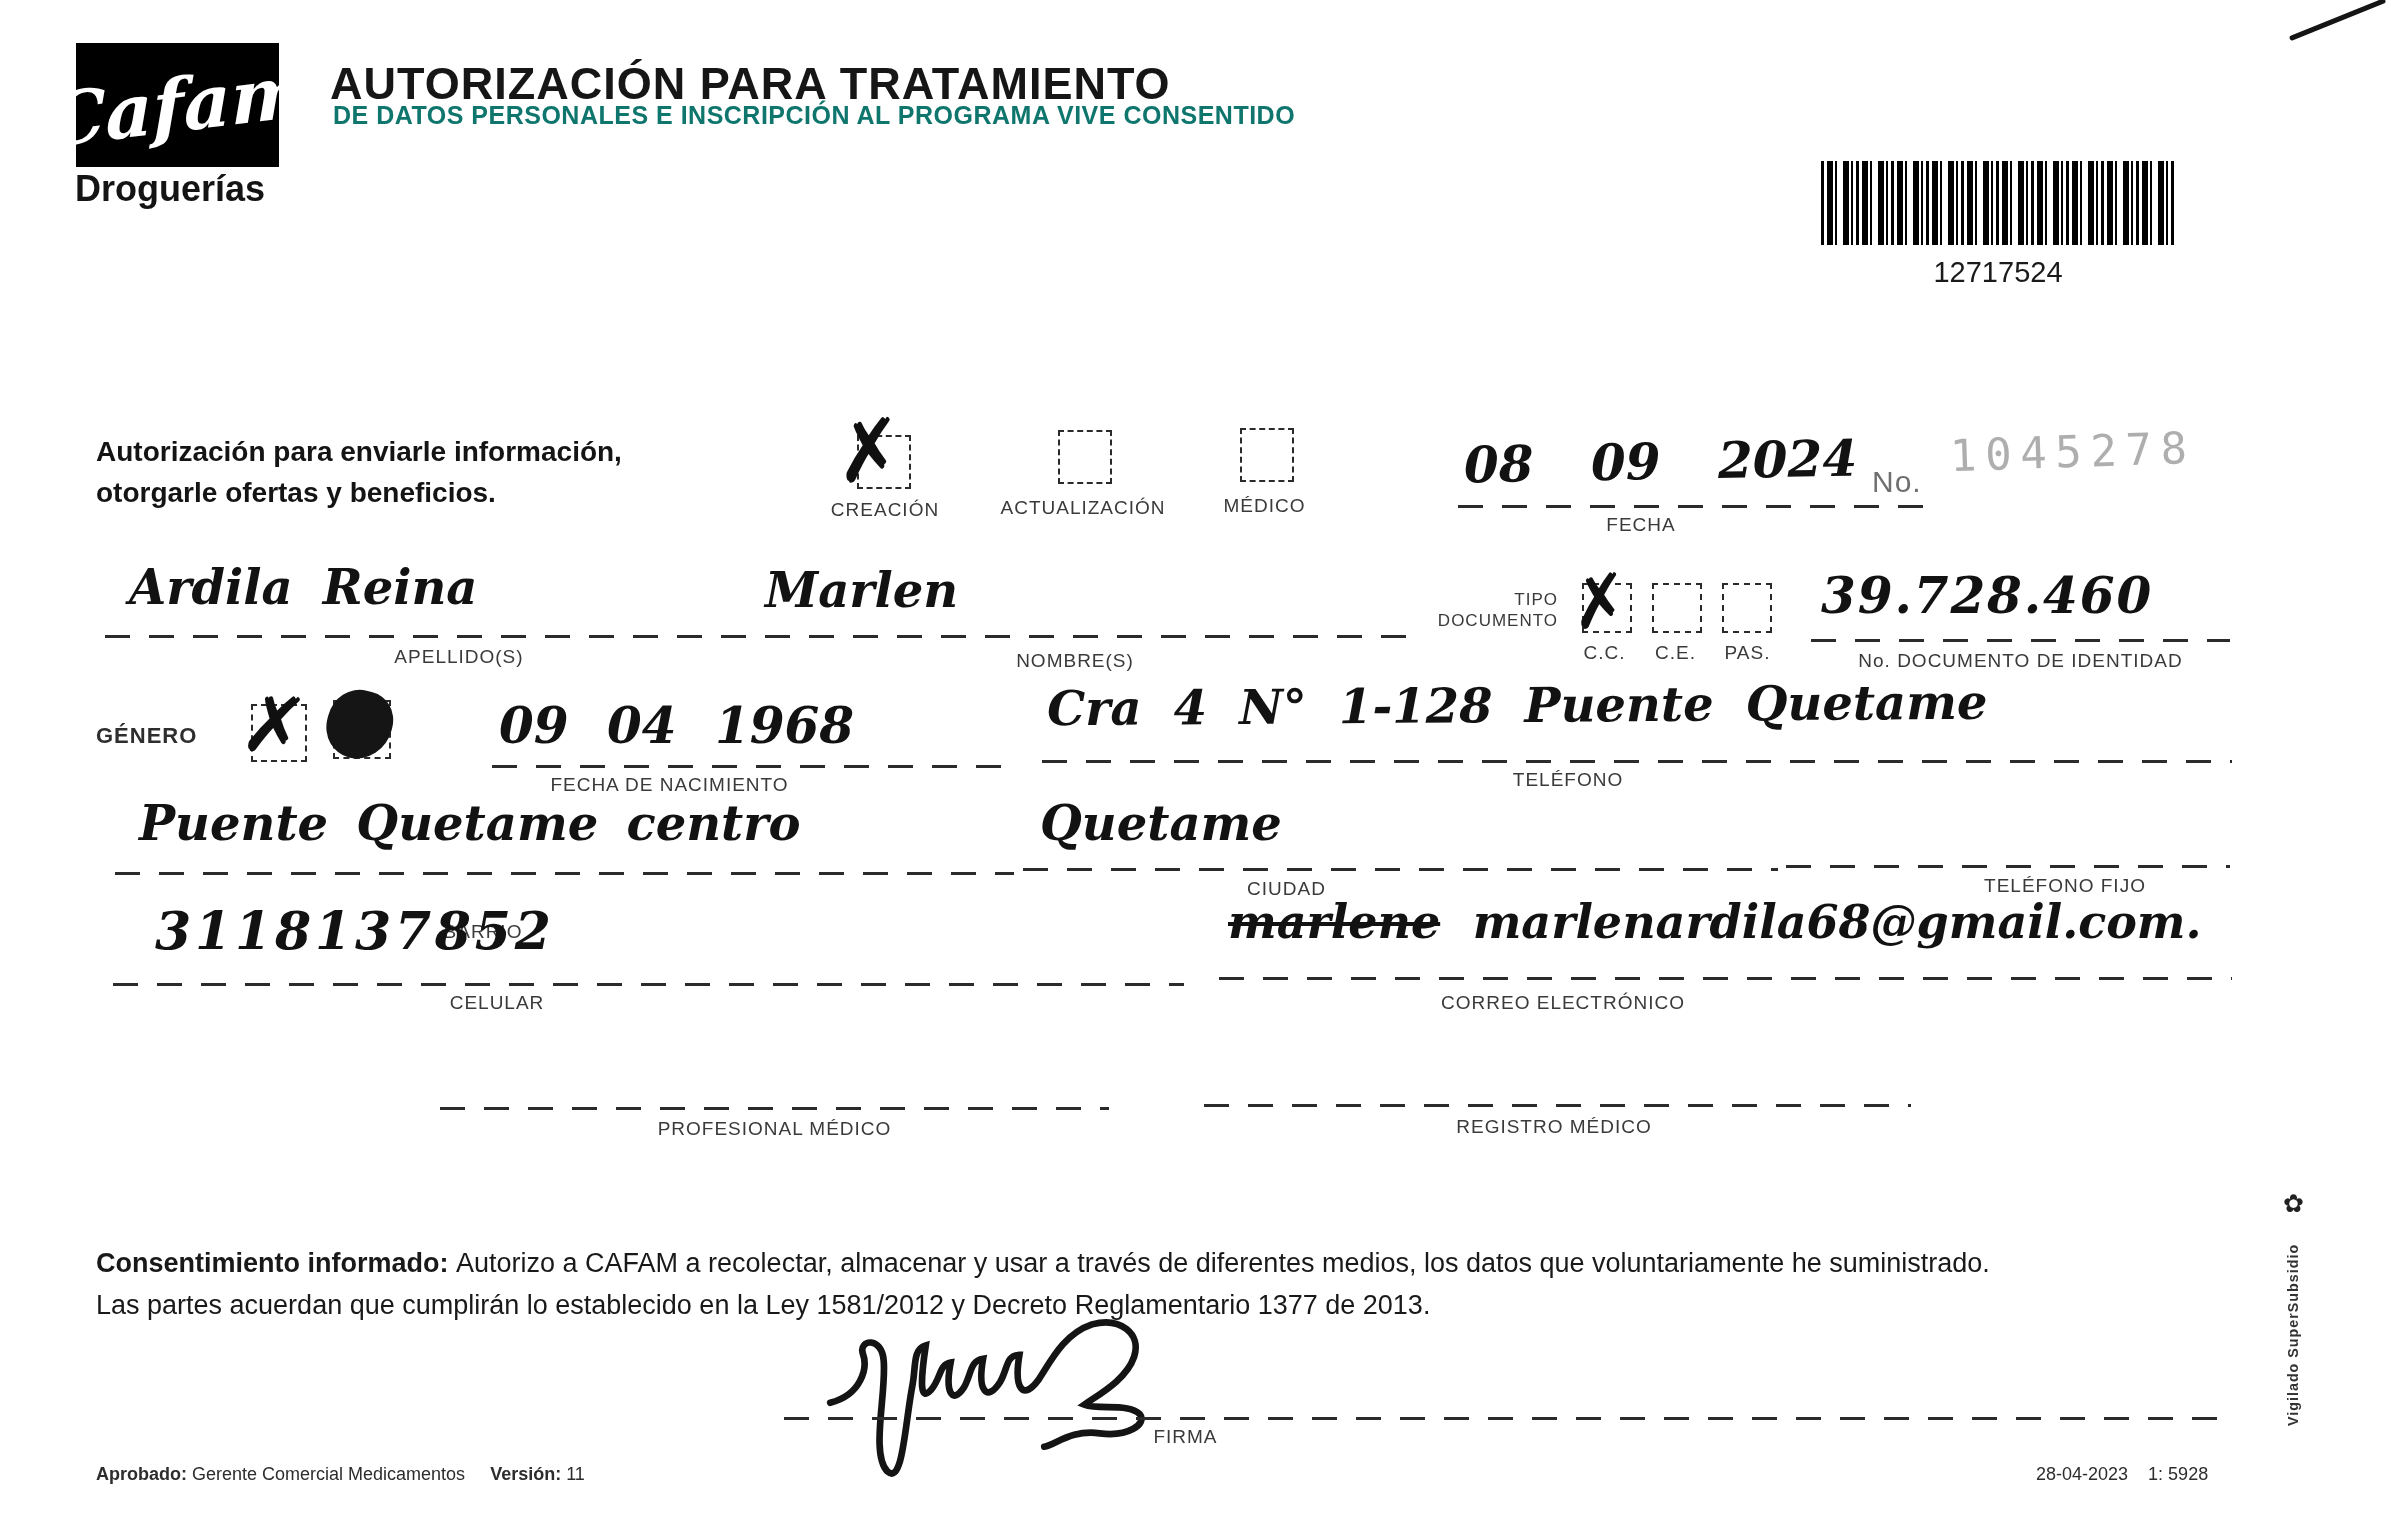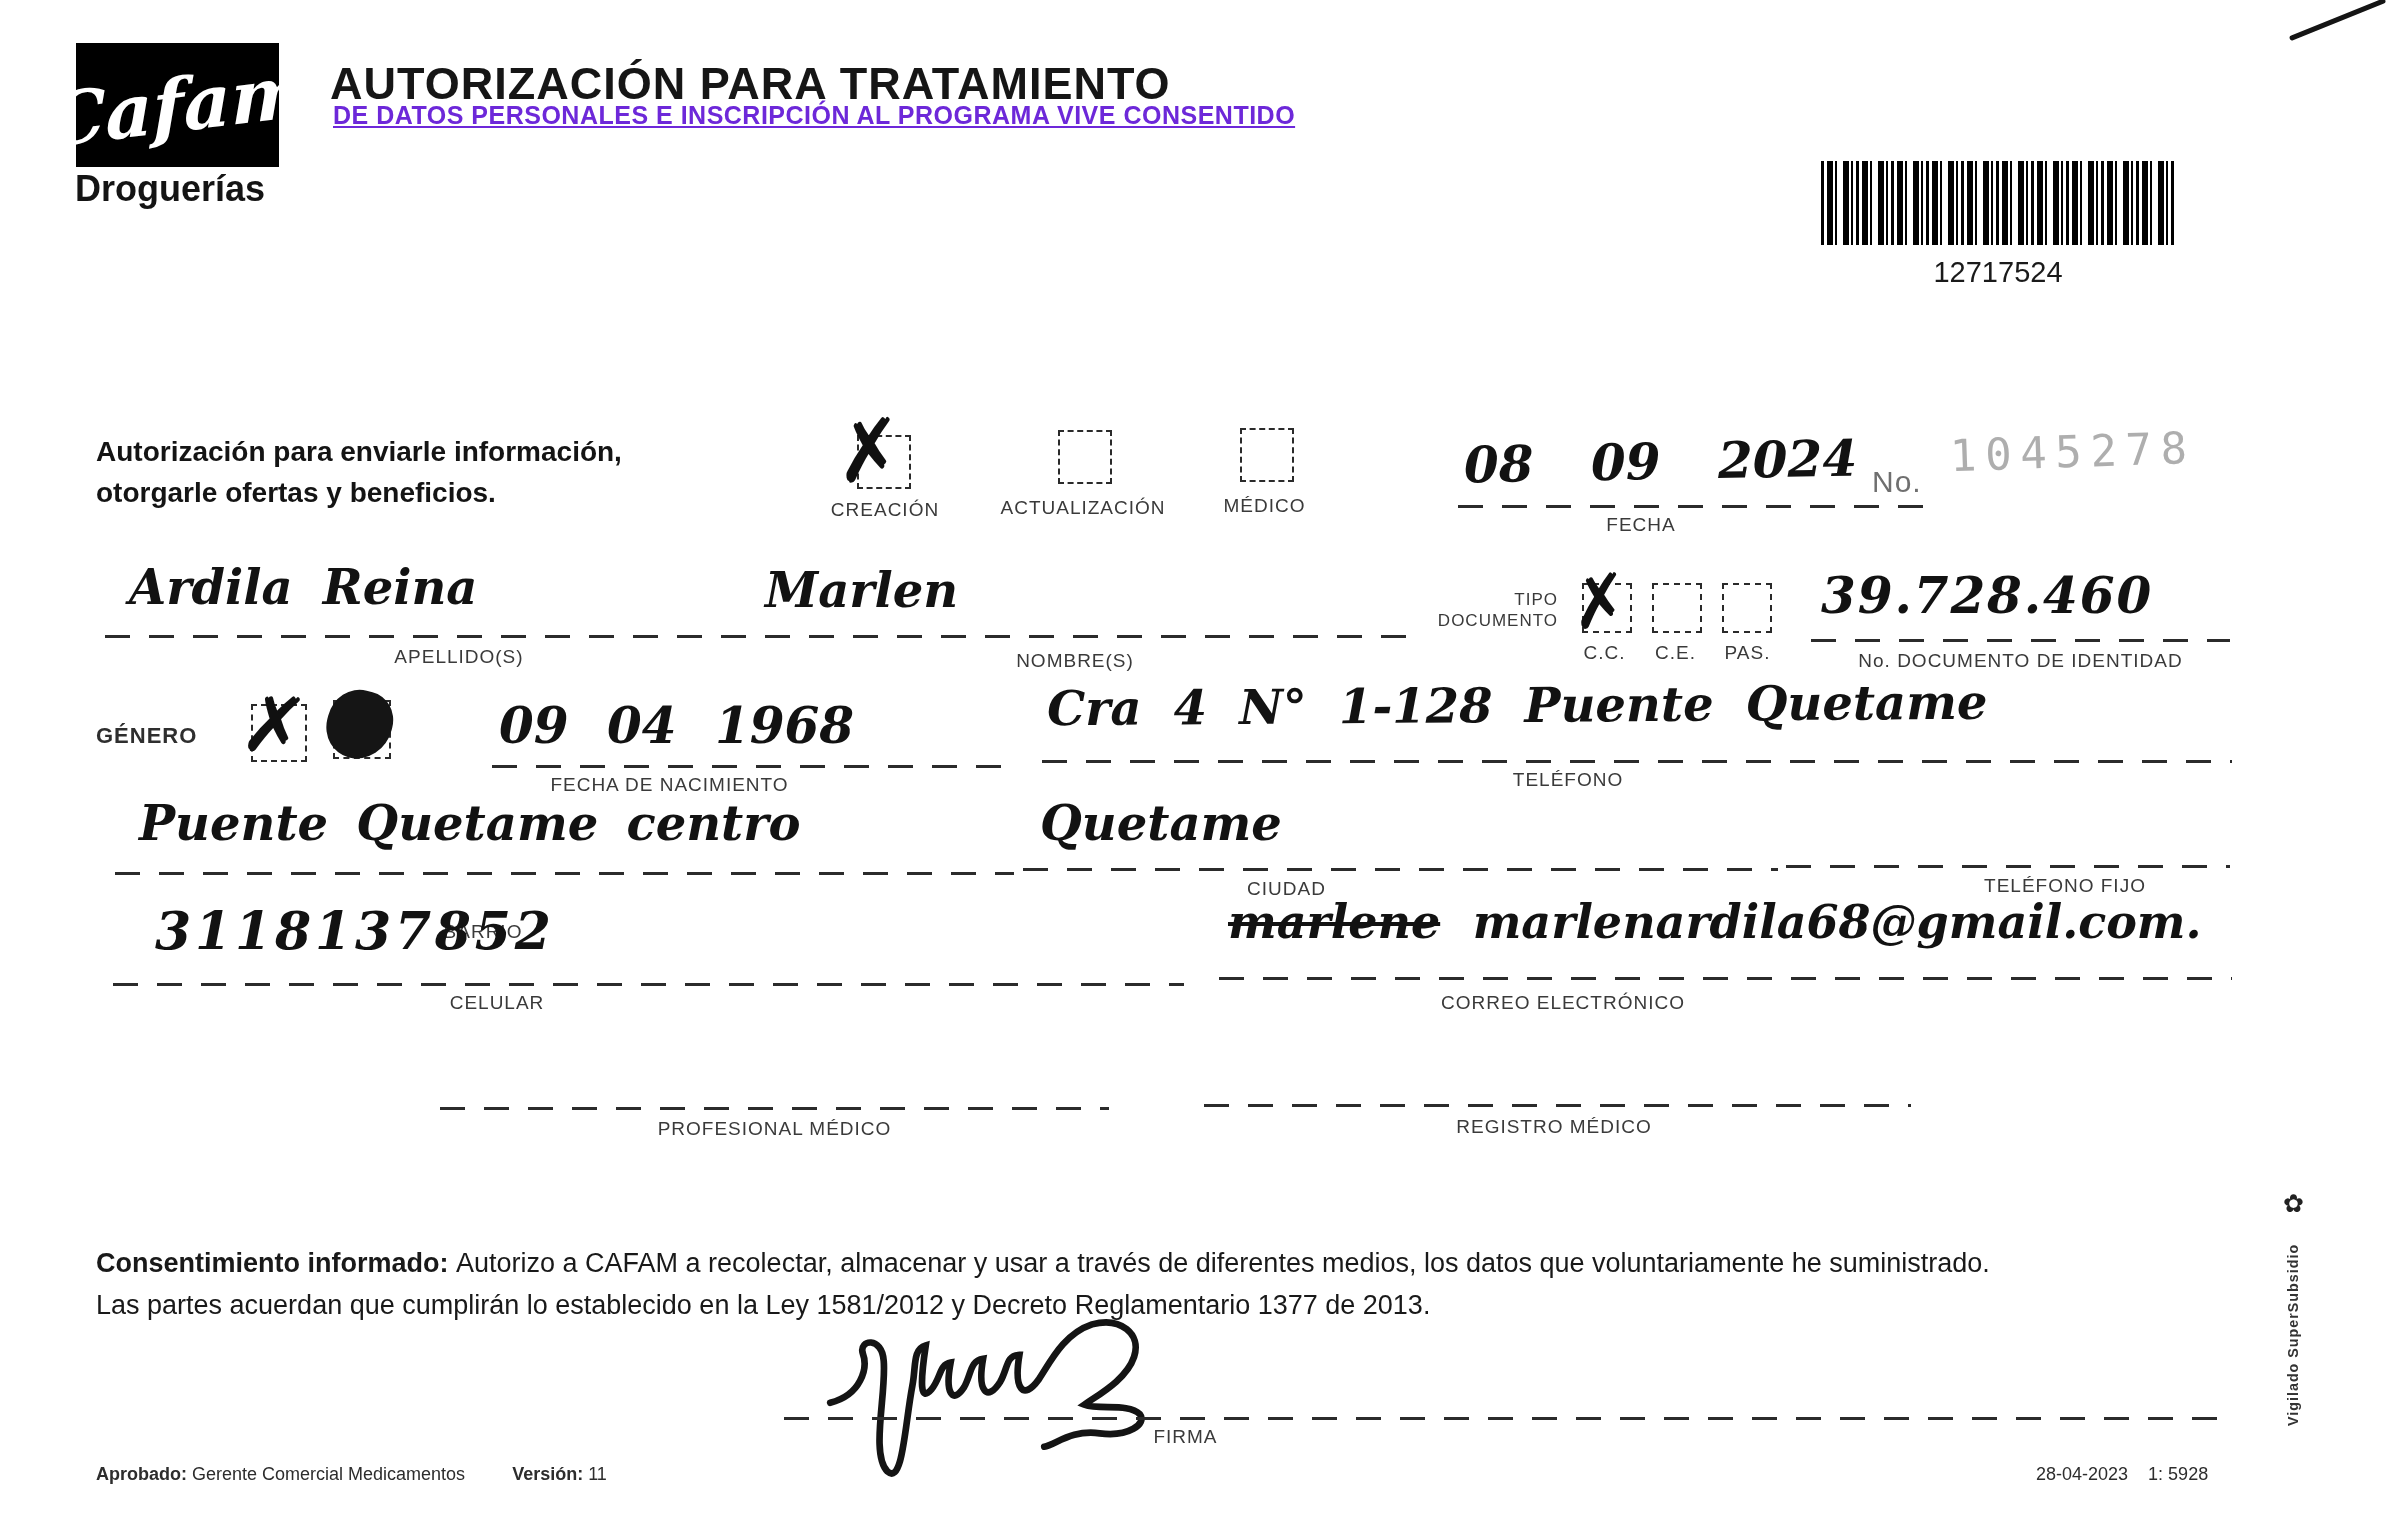--- a/index.html
+++ b/index.html
@@ -3,21 +3,21 @@
 <meta charset="utf-8">
 <style>
   html,body { margin:0; padding:0; background:#e8e8e8; }
   .page {
     position:relative; width:2392px; height:1539px; background:#ffffff;
     font-family:"Liberation Sans", sans-serif; color:#1c1c1c; overflow:hidden;
   }
   .abs { position:absolute; }
   
   .title   { font-size:45px; font-weight:bold; letter-spacing:1px; color:#161616;margin-top:8px; }
-  .subtitle{ font-size:25px; font-weight:600; letter-spacing:0.5px; color:#6d28d9;text-decoration:underline; }
+  .subtitle{ font-size:25px; font-weight:600; letter-spacing:0.5px; color:#0f766e; }
   .boldtxt { font-size:28px; font-weight:bold; color:#141414; white-space:pre-line; line-height:1.45; }
   .lbl { font-size:19px; color:#3a3a3a; letter-spacing:1px; text-align:center; white-space:pre-line; }
   .lbl-r { text-align:right; }
   .consent { font-size:27px; color:#191919; line-height:1.55; white-space:pre-line; }
   .consent b { font-weight:bold; }
   .foot { font-size:18px; color:#2d2d2d; }
   
   .hw {
     font-family:"DejaVu Serif", serif; font-style:italic; font-weight:bold;
     color:#121212; white-space:nowrap;
@@ -161,21 +161,21 @@
              C 166 66, 164 52, 178 50 C 172 84, 182 96, 196 74 C 204 60, 202 46, 216 46 C 210 82, 220 94, 236 72
              C 248 54, 262 24, 292 14 C 322 6, 344 24, 336 48 C 328 72, 298 88, 284 98 C 300 104, 330 96, 342 108
              C 350 118, 330 132, 300 128 C 270 124, 254 140, 242 142" stroke="#141414" stroke-width="7" fill="none" stroke-linecap="round"></path>
   </svg>
   <div class="abs dash" style="left:784px; top:1417px; width:1448px;"></div>
   <div class="abs lbl" style="left:1126px; top:1426px; width:119px;">FIRMA</div>
 
   <div class="abs foot" style="left:96px; top:1464px;">
     <b>Aprobado:</b>
     <span>Gerente Comercial Medicamentos</span>
-    <b style="margin-left:42px;">Versión:</b>
+    <b style="margin-left:20px;">Versión:</b>
     <span>11</span>
   </div>
   <div class="abs foot" style="left:2036px; top:1464px;">
     <span>28-04-2023</span>
     <span style="margin-left:15px;">1: 5928</span>
   </div>
 
   <div class="abs" style="left:2283px; top:1189px; font-size:25px; color:#222;">✿</div>
   <div class="abs vert" style="left:2285px; top:1225px; height:201px;">Vigilado SuperSubsidio</div>
 

